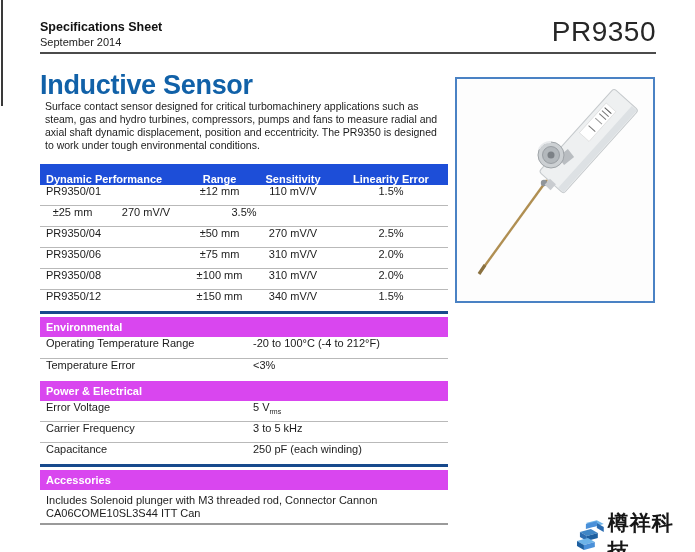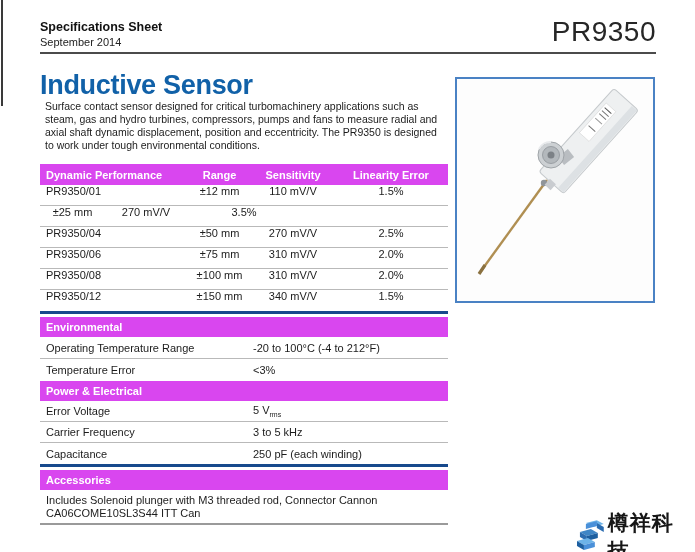--- a/index.html
+++ b/index.html
@@ -15,34 +15,34 @@
   .doc-date { font-size:11px; color:#222; margin-top:2px; }
   .model { font-size:28px; color:#262626; letter-spacing:.5px; }
   .header-rule { position:absolute; left:40px; top:52px; width:616px; border-top:2px solid #4b4b4b; }
 
   .left-col { position:absolute; left:40px; top:70px; width:408px; }
   .page-title { font-size:27px; line-height:30px; font-weight:bold; color:#1161A8; letter-spacing:-0.3px; }
   .description { padding-left:5px; font-size:10.5px; line-height:13px; color:#1c1c1c; }
 
   
   .dyn-table { margin-top:12px; border-bottom:3px solid #17498C; }
-  .dyn-head { display:flex; align-items:center; height:21px; background:#d946ef; color:#fff;
+  .dyn-head { display:flex; align-items:flex-end; height:21px; background:#1d4ed8; color:#fff;
               font-weight:bold; font-size:11px; }
   .drow { display:flex; align-items:flex-start; height:21px; font-size:11px; border-bottom:1px solid #b9b9b9; }
   .drow:last-child { border-bottom:none; }
   .c0 { width:147px; text-align:left; padding-left:6px; }
   .c1 { width:65px;  text-align:center; }
   .c2 { width:82px;  text-align:center; }
   .c3 { width:114px; text-align:center; }
 
   
   .bar { height:20px; line-height:20px; background:#d946ef; color:#fff; font-weight:bold;
          font-size:11px; padding-left:6px; }
   .sec-env { margin-top:3px; }
-  .srow { display:flex; align-items:center; height:22px; font-size:11px; border-bottom:1px solid #b9b9b9; }
+  .srow { display:flex; height:22px; font-size:11px; border-bottom:1px solid #b9b9b9; }
   .srow:last-child { border-bottom:none; }
   .sec-power .srow { height:21px; }
   .sec-power { border-bottom:3px solid #17498C; }
   .sec-acc { margin-top:3px; }
   .slabel { width:213px; padding-left:6px; }
   .svalue { flex:1; }
   .svalue sub { font-size:7px; }
   .acc-text { padding:4px 0 4px 6px; font-size:11px; line-height:12.5px; }
   .acc-rule { border-top:2px solid #9a9a9a; }
 

